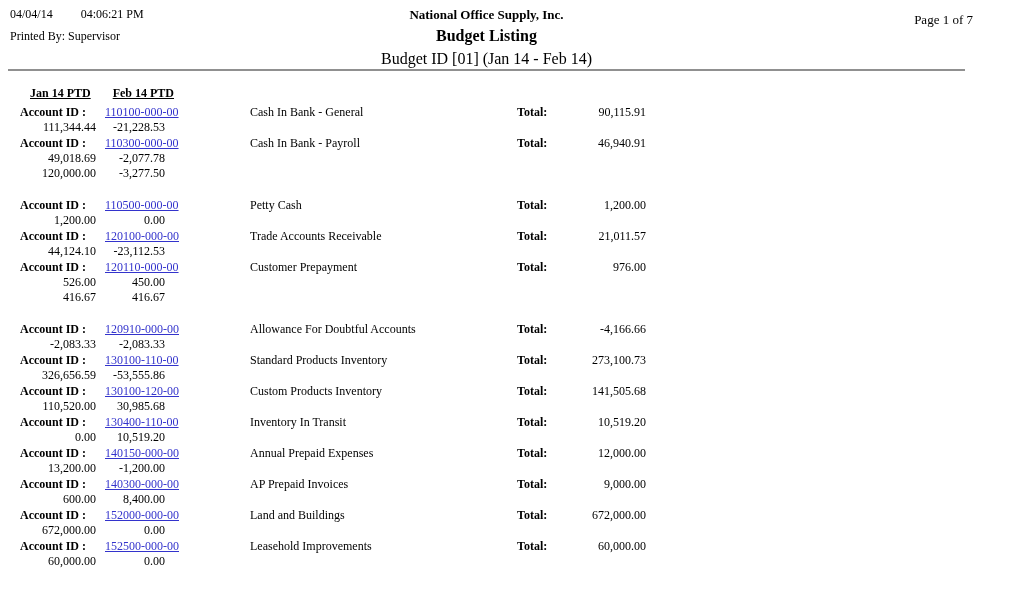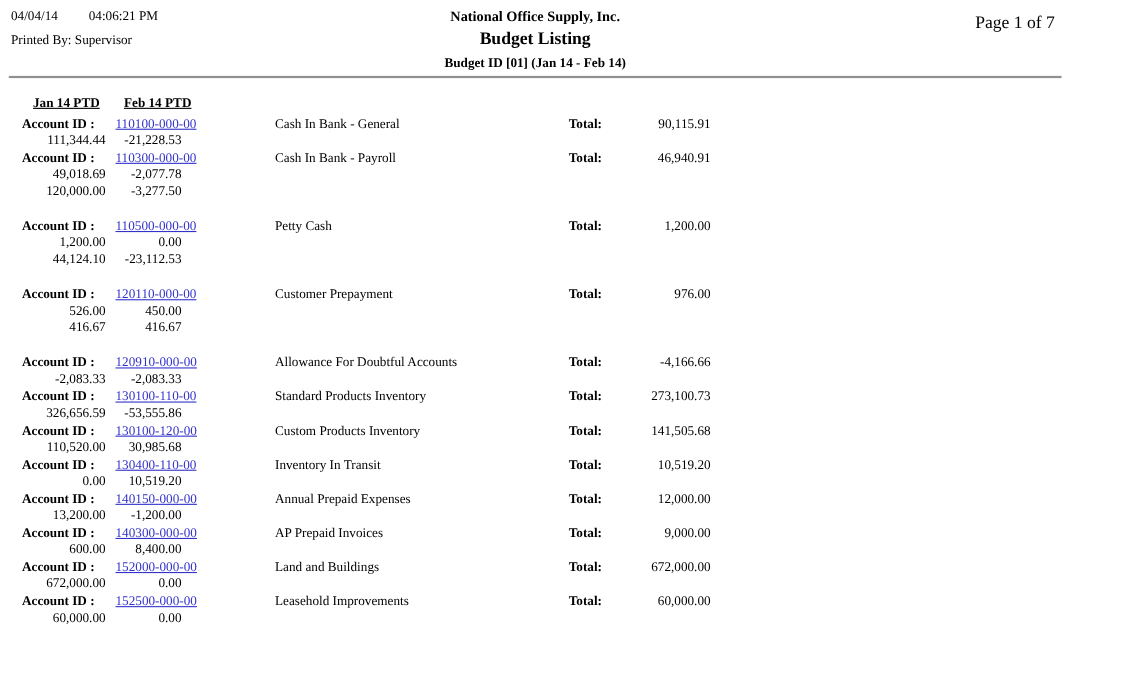--- a/index.html
+++ b/index.html
@@ -16,22 +16,22 @@
   .report-page { position: relative; width: 973px; height: 612px; }
 
   
   .report-header { position: relative; height: 64px; padding-top: 7px; }
   .hdr-left { position: absolute; left: 10px; top: 7px; font-size: 12px; white-space: nowrap; }
   .hdr-left .time { margin-left: 28px; }
   .hdr-left .line2 { margin-top: 7px; }
   .hdr-center { text-align: center; }
   .company { font-weight: bold; font-size: 13px; }
   .report-title { font-weight: bold; font-size: 16px; margin-top: 4px; }
-  .report-subtitle { font-weight: bold; font-size: 12px; margin-top: 5px; }
-  .hdr-right { position: absolute; right: 14px; top: 12px; font-size: 16px; }
+  .report-subtitle { font-weight: normal; font-size: 16px; margin-top: 5px; }
+  .hdr-right { position: absolute; right: 0; top: 12px; font-size: 13px; }
   .divider { margin: 5px 8px 0 8px; border-top: 2px solid #909090; height: 0; }
 
   
   .col-headers { margin: 15px 0 3px 30px; font-weight: bold; font-size: 12px; }
   .col-headers .col { text-decoration: underline; }
   .col-feb { margin-left: 22px; }
 
   
   .report-body { margin-top: 2px; }
   .row { height: 31px; padding-left: 20px; }
@@ -104,20 +104,23 @@
   <div class="row">
     <div class="l1">
       <span class="acct-label">Account ID :</span><span class="acct-id">110500-000-00</span><span class="desc">Petty Cash</span><span class="total-label">Total:</span><span class="amount">1,200.00</span>
     </div>
     <div class="l2">
       <span class="jan">1,200.00</span><span class="feb">0.00</span>
     </div>
   </div>
 
   <div class="row">
+    <div class="l1">
+      <span class="acct-label">Account ID :</span><span class="acct-id">120100-000-00</span><span class="desc">Trade Accounts Receivable</span><span class="total-label">Total:</span><span class="amount">21,011.57</span>
+    </div>
     <div class="l2">
       <span class="jan">44,124.10</span><span class="feb">-23,112.53</span>
     </div>
   </div>
 
   <div class="row">
     <div class="l1">
       <span class="acct-label">Account ID :</span><span class="acct-id">120110-000-00</span><span class="desc">Customer Prepayment</span><span class="total-label">Total:</span><span class="amount">976.00</span>
     </div>
     <div class="l2">

